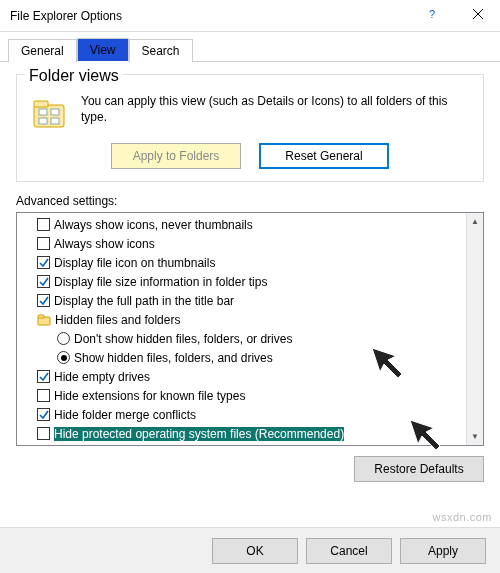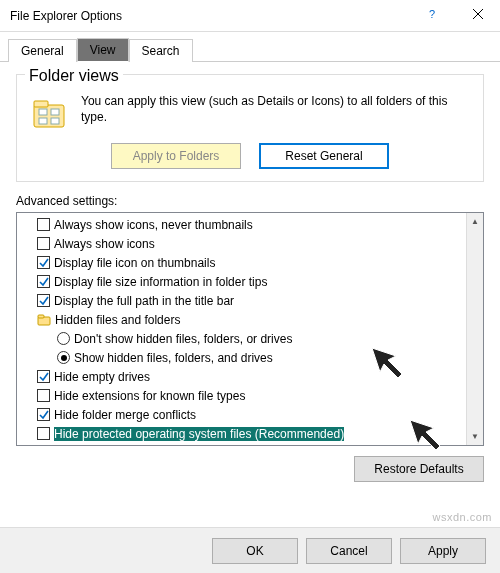--- a/index.html
+++ b/index.html
@@ -55,21 +55,21 @@
     font-size: 12px;
     position: relative;
     color: #000;
   }
   .tab.inactive {
     background: #fff;
     border-top: 1px solid #ccc;
     top: 1px;
   }
   .tab.active {
-    background: #737373;
+    background: #1d4ed8;
     border-bottom: 1px solid #fff;
     top: 1px;
     z-index: 2;
   }
   .panel {
     padding: 12px 16px 8px 16px;
   }
   .groupbox {
     border: 1px solid #ddd;
     position: relative;

